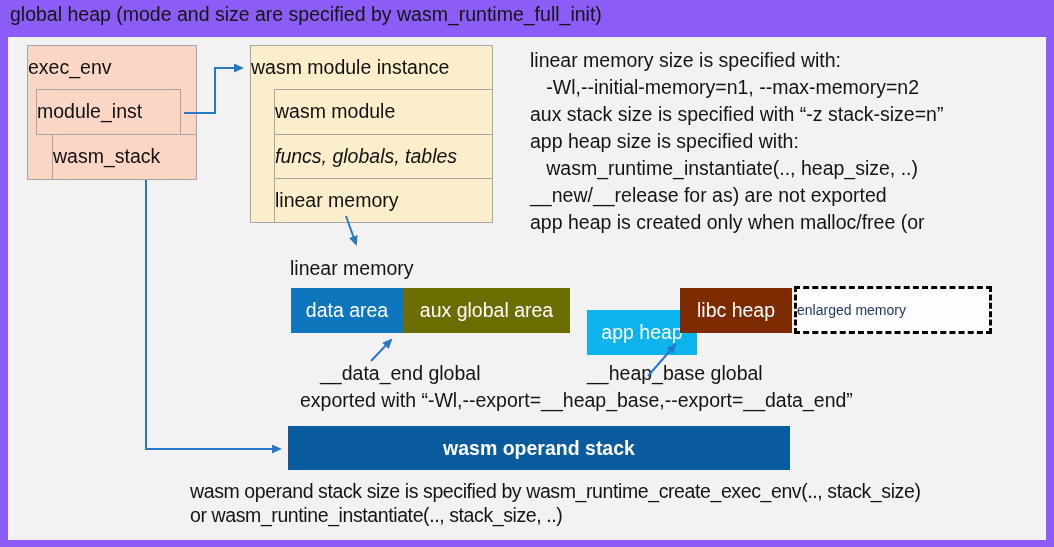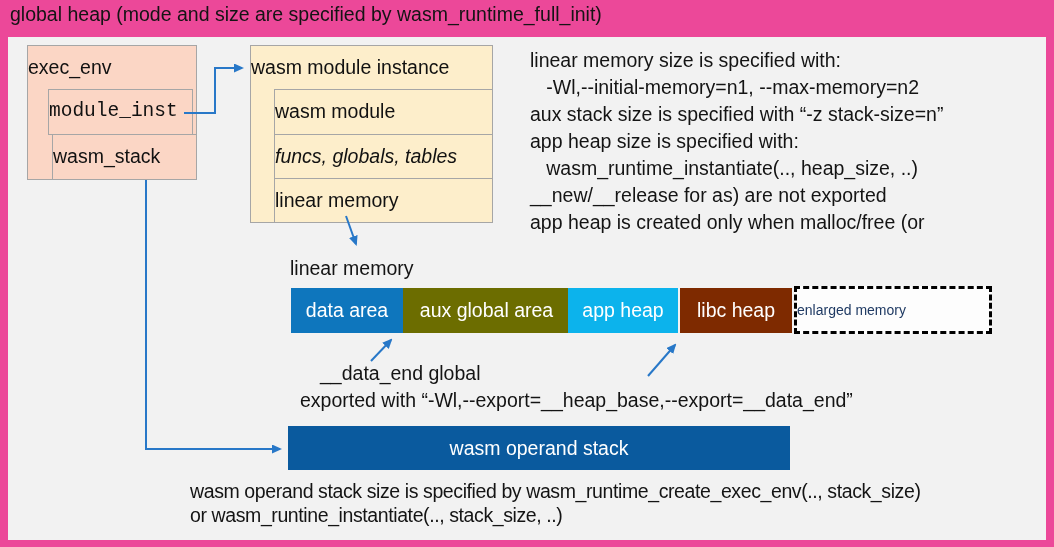--- a/index.html
+++ b/index.html
@@ -1,18 +1,18 @@
 <!DOCTYPE html>
 <html><head>
 <meta charset="utf-8">
 <style>
   html,body{margin:0;padding:0;background:#ffffff;}
   #stage{
     position:relative;width:1054px;height:547px;overflow:hidden;
-    font-family:"Liberation Sans", sans-serif;color:#111;background:#ec4899;
+    font-family:"Liberation Sans", sans-serif;color:#111;background:#8b5cf6;
   }
   .abs{position:absolute;box-sizing:border-box;}
   #title{left:10px;top:3px;font-size:19.5px;color:#141414;}
   #panel{left:8px;top:37px;width:1038px;height:503px;}
   
   .struct{border:1.5px solid #a6a6a6;}
   .struct-row{border:1.5px solid #a6a6a6;background:transparent;}
   .row-label{font-size:19.5px;white-space:nowrap;}
   
   .note-line{white-space:pre;font-size:19.5px;line-height:27px;color:#141414;}
@@ -31,21 +31,21 @@
 
 <div id="stage">
 
   <div class="abs" id="title">global heap (mode and size are specified by wasm_runtime_full_init)</div>
 
   <div class="abs" id="panel" style="background-color: rgb(242, 242, 242);"></div>
 
   <div class="abs struct" style="left: 27px; top: 45px; width: 170px; height: 135px; background-color: rgb(251, 214, 197);">
     <div class="row-label" style="line-height:43px;">exec_env</div>
   </div>
-  <div class="abs struct-row" style="left:48px;top:89px;width:145px;height:46px;font-family:Liberation Mono, monospace;">
+  <div class="abs struct-row" style="left:36px;top:89px;width:145px;height:46px;">
     <div class="row-label" style="line-height:43px;">module_inst</div>
   </div>
   <div class="abs struct-row" style="left:52px;top:134px;width:145px;height:46px;">
     <div class="row-label" style="line-height:43px;">wasm_stack</div>
   </div>
 
   <div class="abs struct" style="left: 250px; top: 45px; width: 243px; height: 178px; background-color: rgb(253, 238, 203);">
     <div class="row-label" style="line-height:43px;">wasm module instance</div>
   </div>
   <div class="abs struct-row" style="left:274px;top:89px;width:219px;height:46px;">
@@ -65,28 +65,29 @@
     <div class="note-line">app heap size is specified with:</div>
     <div class="note-line">   wasm_runtime_instantiate(.., heap_size, ..)</div>
     <div class="note-line">__new/__release for as) are not exported</div>
     <div class="note-line">app heap is created only when malloc/free (or</div>
   </div>
 
   <div class="abs ann" style="left:290px;top:257px;">linear memory</div>
 
   <div class="abs seg" style="left: 291px; width: 112px; background-color: rgb(14, 118, 189);">data area</div>
   <div class="abs seg" style="left: 403px; width: 167px; background-color: rgb(108, 109, 0);">aux global area</div>
-  <div class="abs seg" style="left: 568px; width: 110px; background-color: rgb(12, 179, 236);">app heap</div>
+  <div class="abs seg" style="left: 587px; width: 110px; background-color: rgb(12, 179, 236); margin-top: 22px;">app heap</div>
   <div class="abs seg" style="left: 680px; width: 112px; background-color: rgb(126, 42, 0);">libc heap</div>
   <div class="abs" id="enlarged">enlarged memory</div>
 
   <div class="abs ann" style="left:320px;top:362px;">__data_end global</div>
+  <div class="abs ann" style="left:587px;top:362px;">__heap_base global</div>
   <div class="abs ann" style="left:300px;top:389px;">exported with “-Wl,--export=__heap_base,--export=__data_end”</div>
 
-  <div class="abs" id="operand-bar" style="background-color: rgb(10, 90, 158);">wasm operand stack</div>
+  <div class="abs" id="operand-bar" style="background-color: rgb(10, 90, 158); font-weight: bold;">wasm operand stack</div>
 
   <div class="abs bottom-note" style="top:480px;">wasm operand stack size is specified by wasm_runtime_create_exec_env(.., stack_size)</div>
   <div class="abs bottom-note" style="top:504px;">or wasm_runtine_instantiate(.., stack_size, ..)</div>
 
   <svg class="abs" style="left:0;top:0;" width="1054" height="547">
     <defs>
       <marker id="arw" markerWidth="10" markerHeight="9" refX="8" refY="4.5" orient="auto" markerUnits="userSpaceOnUse">
         <path d="M0,0 L10,4.5 L0,9 z" fill="#2878c8"></path>
       </marker>
     </defs>

